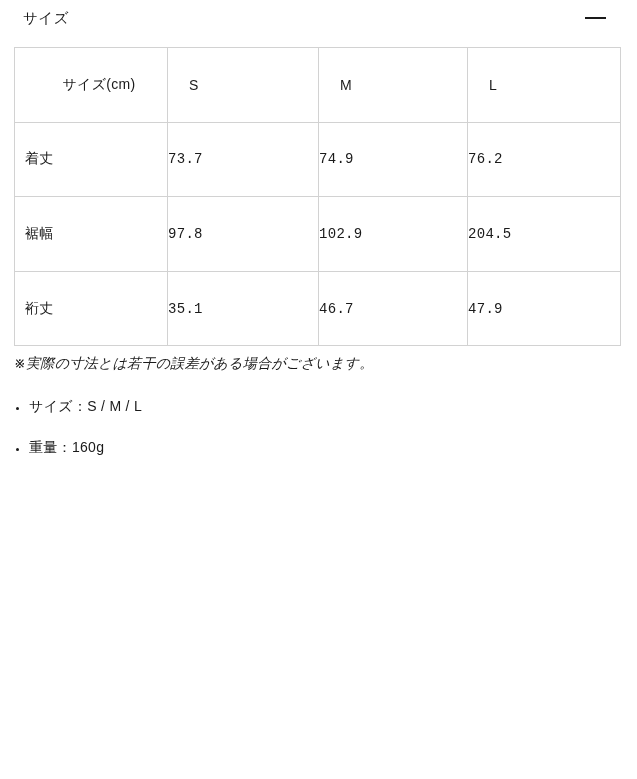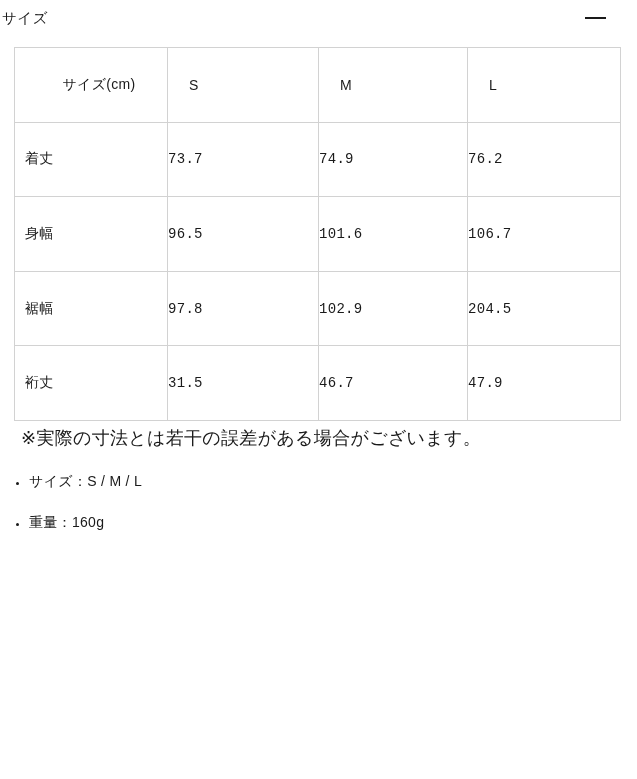--- a/index.html
+++ b/index.html
@@ -15,21 +15,21 @@
   }
   .page {
     width: 637px;
     height: 779px;
     background: #ffffff;
   }
   .section-header {
     display: flex;
     justify-content: space-between;
     align-items: center;
-    padding: 8px 31px 0 2px;
+    padding: 8px 31px 0 23px;
     height: 28px;
   }
   .section-title {
     font-size: 14.5px;
     line-height: 20px;
     letter-spacing: 0.5px;
   }
   .collapse-btn {
     background: none;
     border: none;
@@ -70,24 +70,25 @@
   }
   .size-table td.row-label {
     text-align: left;
     padding-left: 10px;
   }
   .size-table td.value {
     text-align: left;
     font-family: Liberation Mono, monospace;
   }
   .note {
-    margin: 8px 0 0 21px;
-    font-size: 18px;
+    margin: 8px 0 0 14px;
+    font-size: 14px;
     line-height: 18px;
     letter-spacing: 0.3px;
+    font-style: italic;
   }
   ul.bullets {
     margin: 27px 0 0 14px;
     padding-left: 15px;
     list-style: disc;
   }
   ul.bullets li {
     font-size: 14px;
     line-height: 15px;
     margin-bottom: 26px;
@@ -125,34 +126,28 @@
         </tr>
     </thead>
     <tbody>
         <tr>
           <td class="row-label">着丈</td>
           <td class="value">73.7</td>
           <td class="value">74.9</td>
           <td class="value">76.2</td>
         </tr>
         <tr>
-          <td class="row-label">身幅</td>
-          <td class="value">96.5</td>
-          <td class="value">101.6</td>
-          <td class="value">106.7</td>
-        </tr>
-        <tr>
           <td class="row-label">裾幅</td>
           <td class="value">97.8</td>
           <td class="value">102.9</td>
           <td class="value">204.5</td>
         </tr>
         <tr>
           <td class="row-label">裄丈</td>
-          <td class="value">31.5</td>
+          <td class="value">35.1</td>
           <td class="value">46.7</td>
           <td class="value">47.9</td>
         </tr>
       </tbody>
   </table>
 
   <div class="note">※実際の寸法とは若干の誤差がある場合がございます。</div>
 
   <ul class="bullets">
       <li>サイズ：S / M / L</li>

